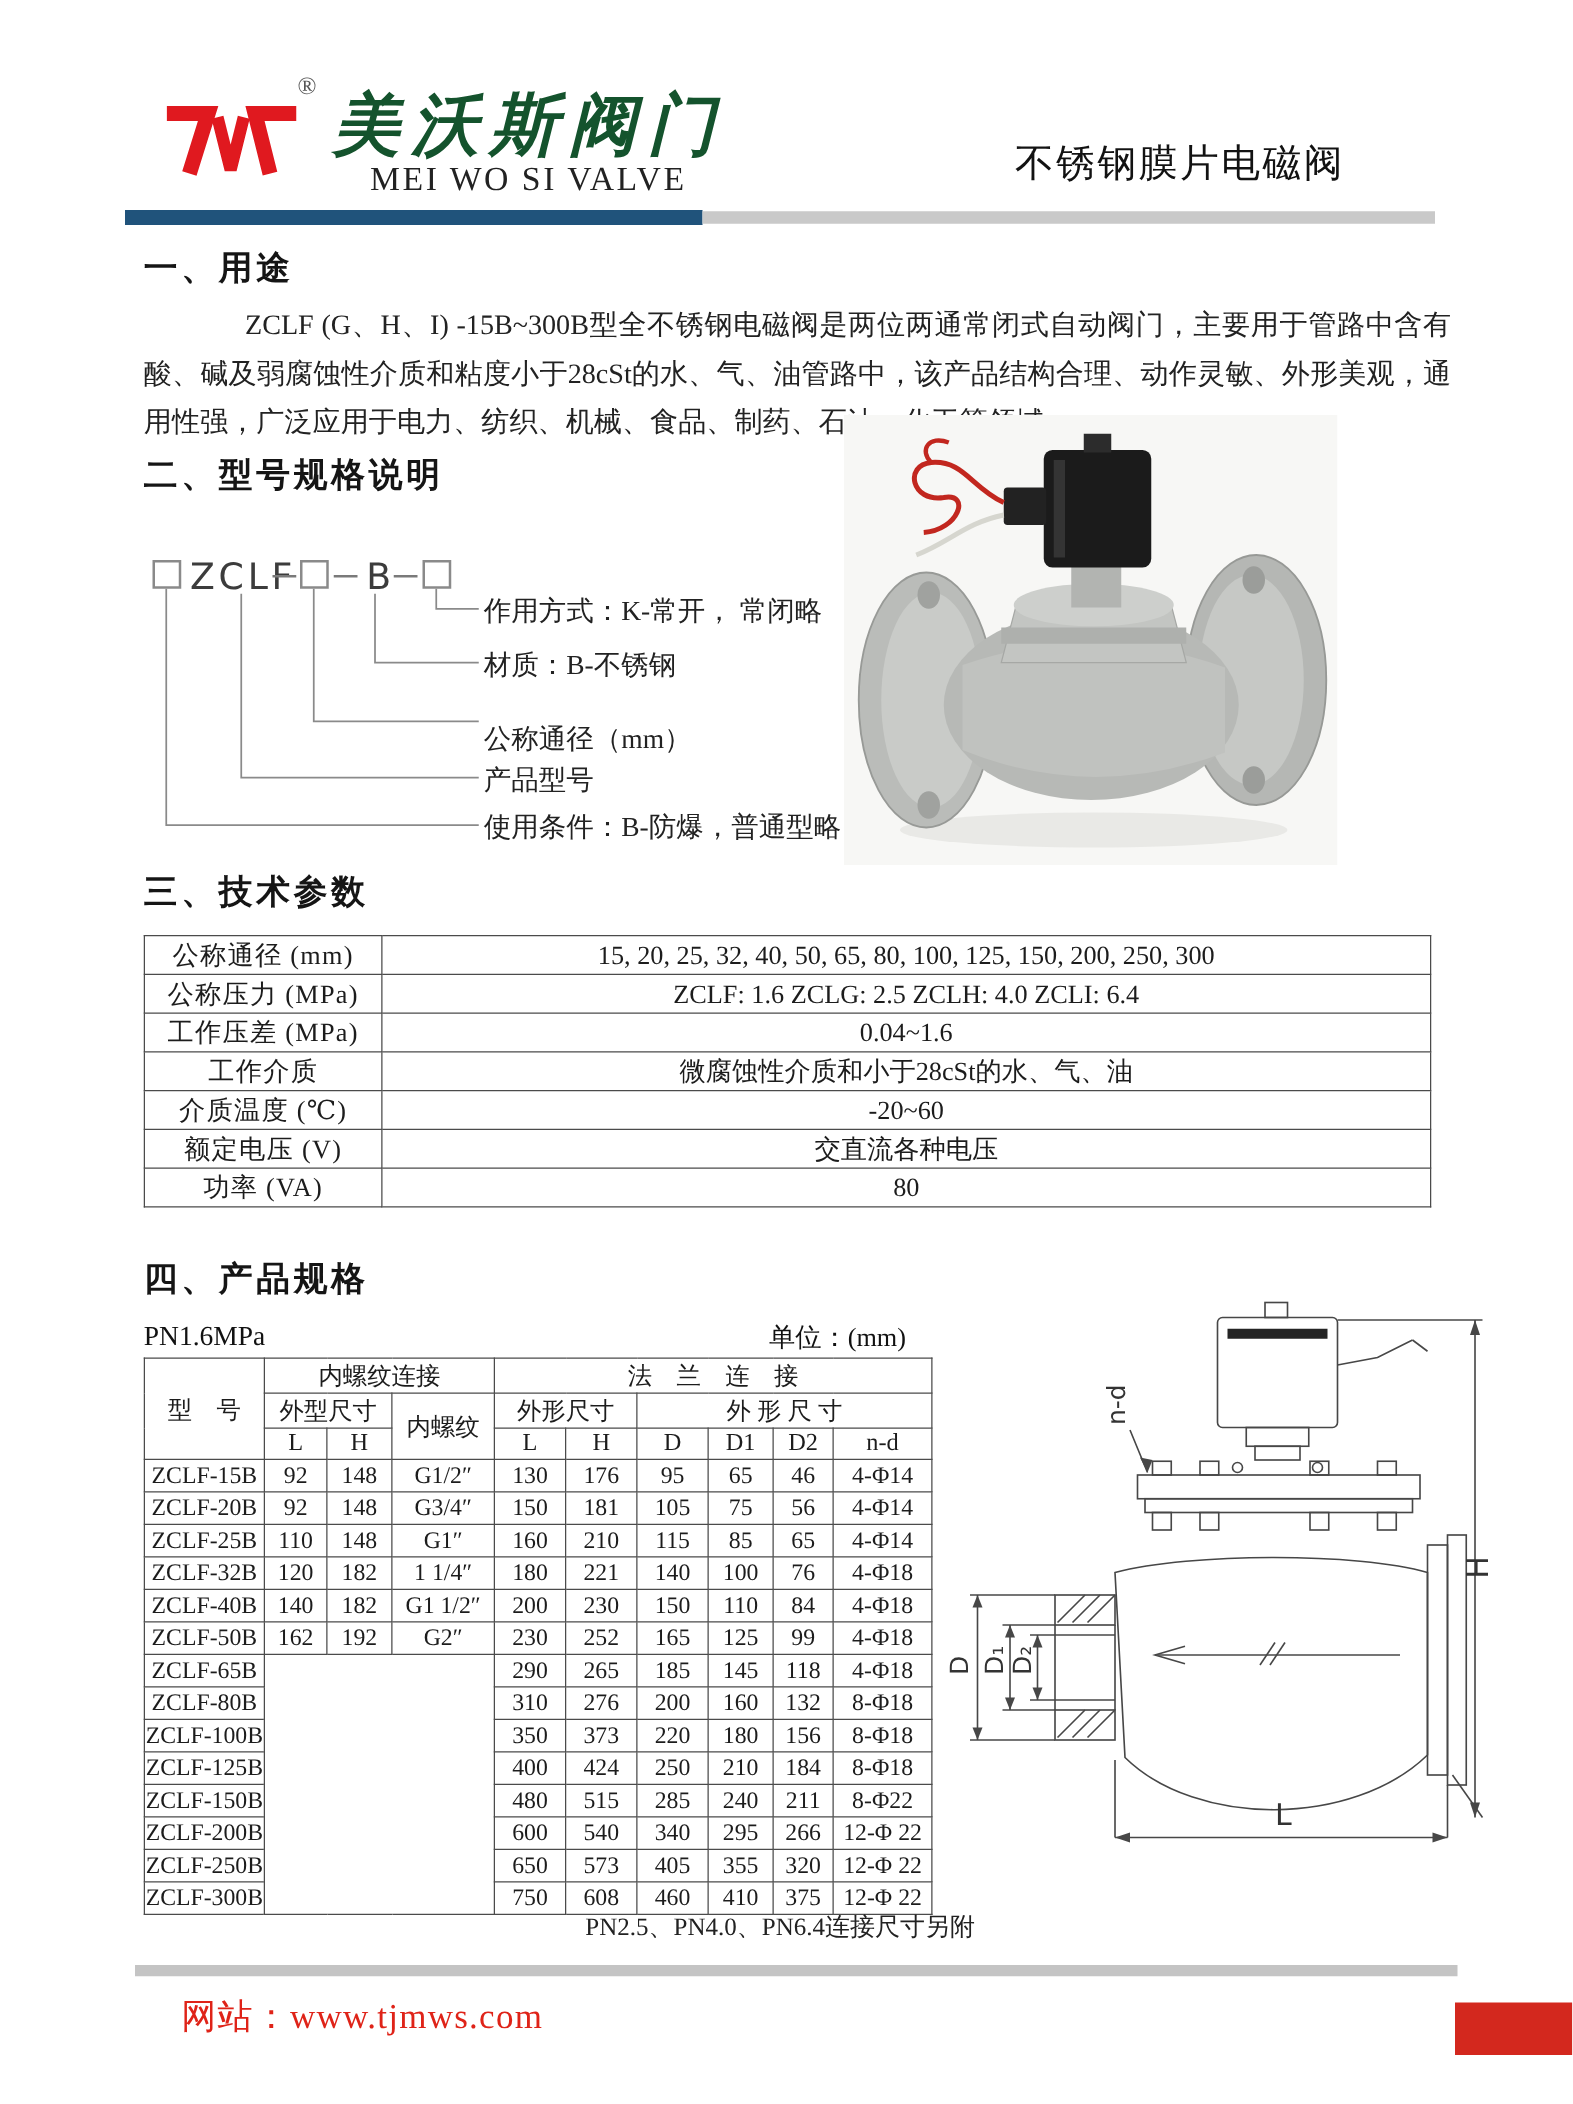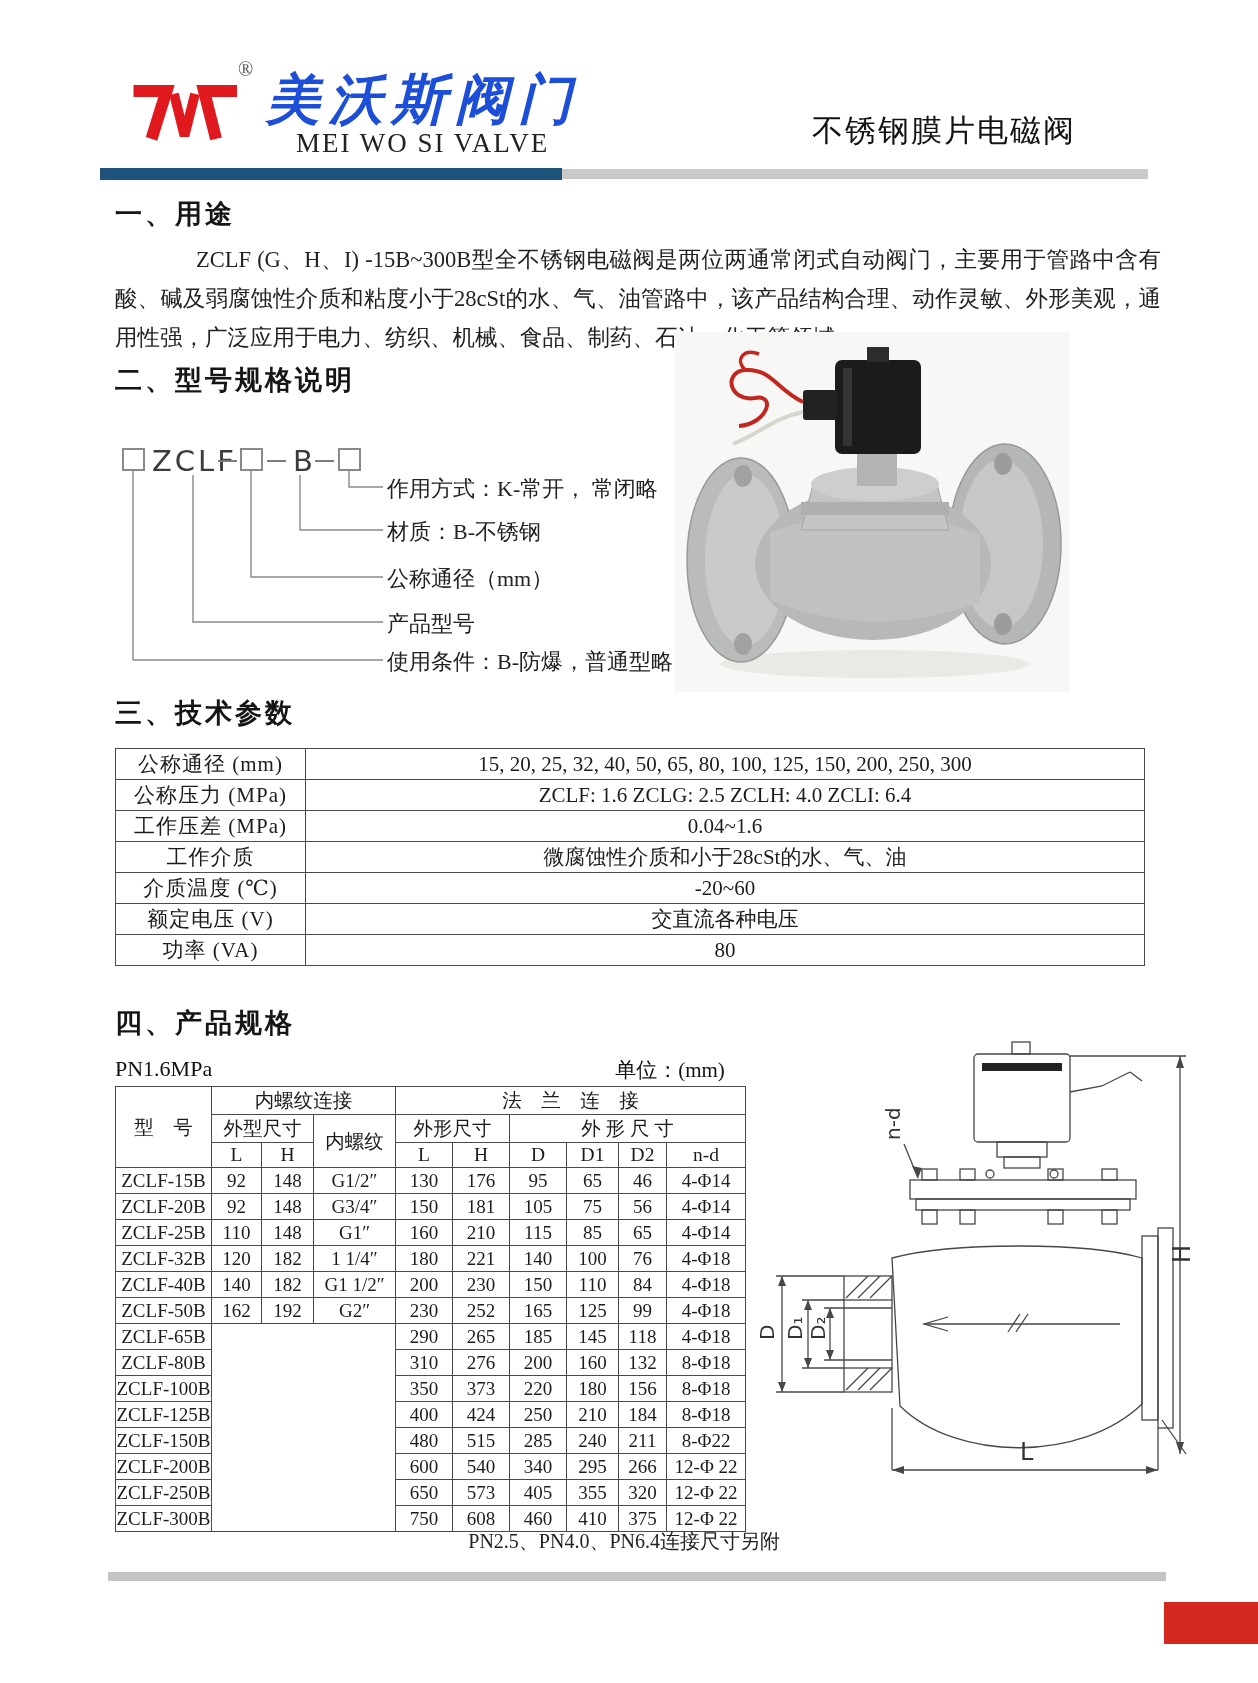--- a/index.html
+++ b/index.html
@@ -3,21 +3,21 @@
 <meta charset="utf-8">
 <style>
   *{margin:0;padding:0;box-sizing:border-box}
   html,body{background:#ffffff}
   .page{position:relative;width:1258px;height:1683px;background:#fff;overflow:hidden;
         font-family:"Liberation Serif","DejaVu Serif",serif;color:#1c1c1c}
   .abs{position:absolute}
 
   
   .brand-cn{left:266px;top:64px;font-size:54px;font-weight:bold;font-style:italic;
-            letter-spacing:9px;color:#1d4ed8}
+            letter-spacing:9px;color:#14532d}
   .brand-en{left:296px;top:128px;font-size:27px;letter-spacing:2px;color:#222}
   .reg-mark{left:238px;top:58px;font-size:20px;color:#555}
   .doc-title{left:812px;top:110px;font-size:31px;color:#121212;letter-spacing:2px}
   .bar-blue{left:100px;top:168px;width:462px;height:12px;background:#20537b}
   .bar-gray{left:562px;top:169px;width:586px;height:10px;background:#c9c9c9}
 
   .sec-title{font-family:"DejaVu Sans","Liberation Sans",sans-serif;font-weight:bold;
              font-size:27px;color:#151515;letter-spacing:3px}
   .para{left:115px;top:240px;width:1046px;font-size:22.5px;line-height:39px;
         text-align:justify;text-indent:3.6em;color:#222}
@@ -93,21 +93,21 @@
     <div class="mtext" style="left:37px">ZCLF</div>
     <div class="mdash" style="left:103px"></div>
     <div class="mbox" style="left:125px"></div>
     <div class="mdash" style="left:152px"></div>
     <div class="mtext" style="left:178px">B</div>
     <div class="mdash" style="left:200px"></div>
     <div class="mbox" style="left:223px"></div>
 
     <div class="callout" style="top:44px">作用方式：K-常开， 常闭略</div>
     <div class="callout" style="top:87px">材质：B-不锈钢</div>
-    <div class="callout" style="top:134px">公称通径（mm）</div>
+    <div class="callout" style="top:146px">公称通径（mm）</div>
     <div class="callout" style="top:179px">产品型号</div>
     <div class="callout" style="top:217px">使用条件：B-防爆，普通型略</div>
   </div>
 
   <svg class="abs svg-frame" style="left:675px;top:332px" width="395" height="360" viewBox="0 0 395 360">
     <rect x="0" y="0" width="395" height="360" fill="#f7f7f5"></rect>
     <ellipse cx="200" cy="332" rx="155" ry="14" fill="#e9e9e6"></ellipse>
 
     <g>
       <ellipse cx="330" cy="212" rx="56" ry="100" fill="#b5b7b4" stroke="#979996" stroke-width="1.5"></ellipse>
@@ -452,15 +452,16 @@
       <text x="22" y="332" transform="rotate(-90 22 332)">D</text>
       <text x="50" y="332" transform="rotate(-90 50 332)">D₁</text>
       <text x="73" y="332" transform="rotate(-90 73 332)">D₂</text>
       <text x="148" y="132" transform="rotate(-90 148 132)">n-d</text>
       <text x="438" y="255" transform="rotate(-90 438 255)" font-size="24">H</text>
       <text x="268" y="452" font-size="24">L</text>
     </g>
   </svg>
 
   <div class="abs foot-bar"></div>
+  <div class="abs website">网站：www.tjmws.com</div>
   <div class="abs red-block"></div>
 
 </div>
 
 </body></html>

